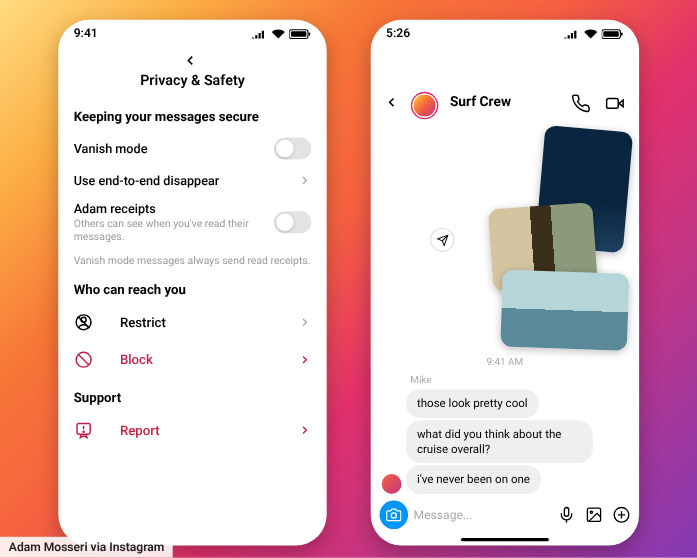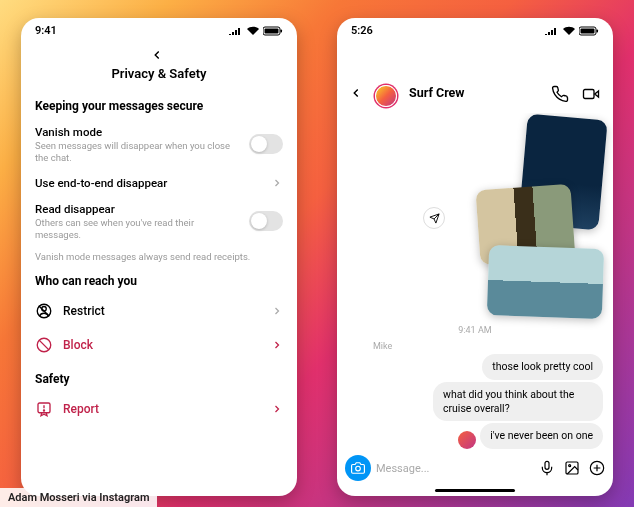--- a/index.html
+++ b/index.html
@@ -1,56 +1,56 @@
 <!DOCTYPE html>
 <html><head>
   <meta charset="utf-8">
   <style>
     * { margin:0; padding:0; box-sizing:border-box; -webkit-font-smoothing:antialiased; }
     body { width:634px; height:507px; background:linear-gradient(135deg,#ffdc80 0%,#fcaf45 15%,#f77737 30%,#f56040 45%,#e1306c 60%,#c13584 75%,#833ab4 100%); font-family:-apple-system,BlinkMacSystemFont,"Segoe UI",Roboto,Helvetica,Arial,sans-serif; position:relative; }
     .phones { display:flex; gap:40px; justify-content:center; padding:18px 0 0 0; }
-    .phone { width:276px; height:478px; background:#fff; border-radius:18px; box-shadow:0 6px 18px rgba(0,0,0,.25); overflow:hidden; position:relative; display:flex; flex-direction:column; }
+    .phone { width:244px; height:478px; background:#fff; border-radius:28px; box-shadow:0 6px 18px rgba(0,0,0,.25); overflow:hidden; position:relative; display:flex; flex-direction:column; }
     .status-bar { display:flex; justify-content:space-between; align-items:center; padding:6px 14px 4px; font-size:11px; font-weight:600; color:#000; }
     .status-icons { display:flex; gap:3px; align-items:center; }
     .status-icons svg { display:block; }
     
     .header { display:flex; align-items:center; padding:6px 10px 8px; position:relative;flex-direction:column; }
     .header .title { flex:1; text-align:center; font-size:13px; font-weight:600; }
     .back { width:18px; }
     .scroll { flex:1; overflow:hidden; padding:0 14px; }
     .sect { font-size:12px; font-weight:700; color:#000; margin:10px 0 6px; }
     .row { display:flex; align-items:center; justify-content:space-between; padding:6px 0; }
     .row .txt { flex:1; padding-right:8px; }
     .row .lbl { font-size:11.5px; color:#000; font-weight:500; }
     .row .sub { font-size:9.5px; color:#9a9a9a; line-height:1.25; margin-top:1px; }
     .toggle { width:34px; height:20px; background:#e3e3e3; border-radius:10px; position:relative; flex-shrink:0; }
     .toggle::after { content:""; position:absolute; width:16px; height:16px; background:#fff; border-radius:50%; top:2px; left:2px; box-shadow:0 1px 3px rgba(0,0,0,.2); }
     .chev { color:#aaa; flex-shrink:0; }
     .note { font-size:9.5px; color:#9a9a9a; padding:4px 0 2px; line-height:1.25; }
-    .iconrow { display:flex; align-items:center; gap:10px; padding:8px 0; }
+    .iconrow { display:flex; align-items:center; gap:24px; padding:8px 0; }
     .iconrow .lbl { flex:1; font-size:12px; font-weight:500; }
     .iconrow.red .lbl { color:#c0224a; }
     .iconrow.red svg { stroke:#c0224a; }
     .iconrow.darkred .lbl { color:#c0224a; }
     .iconrow.darkred svg { stroke:#c0224a; }
     
     .chat-header { display:flex; gap:12px; padding:4px 12px 6px;margin-top:40px; }
     .avatar { width:22px; height:22px; border-radius:50%; background:linear-gradient(135deg,#f9d423,#f56040,#c13584); border:1.5px solid #fff; box-shadow:0 0 0 1.5px #e1306c; }
     .chat-title { flex:1; font-size:12.5px; font-weight:700; }
     .chat-actions { display:flex; gap:12px; }
     .chat-body { flex:1; padding:0 10px; display:flex; flex-direction:column; overflow:hidden; }
     .photo-stack { align-self:flex-end; position:relative; width:150px; height:200px; margin-top:4px; margin-right:0; }
     .photo { position:absolute; border-radius:10px; box-shadow:0 2px 8px rgba(0,0,0,.25); }
     .p1 { width:80px; height:110px; right:0; top:0; background:linear-gradient(180deg,#0a2540 60%,#1e4060 100%); transform:rotate(5deg); }
     .p2 { width:95px; height:75px; right:30px; top:70px; background:linear-gradient(90deg,#d4c5a0 40%,#3a2f1a 40%,#3a2f1a 60%,#8a9a7a 60%); transform:rotate(-4deg); }
     .p3 { width:115px; height:70px; right:0; top:130px; background:linear-gradient(180deg,#b5d5d8 50%,#5a8a9a 50%); transform:rotate(2deg); }
     .sendarrow { position:absolute; left:-30px; top:90px; width:22px; height:22px; background:#fff; border:1px solid #ddd; border-radius:50%; display:flex; align-items:center; justify-content:center; }
     .timestamp { text-align:center; font-size:9px; color:#aaa; margin:10px 0 4px; }
     .sender { font-size:9px; color:#aaa; margin:2px 0 2px 26px; }
-    .msg-in { display:flex; align-items:flex-end; gap:4px; margin:1px 0;justify-content:flex-end; }
+    .msg-in { display:flex; align-items:flex-end; gap:4px; margin:1px 0; }
     .msg-in .av { width:18px; height:18px; border-radius:50%; background:linear-gradient(135deg,#f56040,#c13584); opacity:0; }
     .msg-in.last .av { opacity:1; }
     .bubble { background:#efefef; padding:6px 10px; border-radius:14px; font-size:10.5px; max-width:170px; line-height:1.3; }
     .composer { display:flex; align-items:center; gap:5px; padding:5px 8px 6px;justify-content:center; }
     .cam { width:26px; height:26px; border-radius:50%; background:#0095f6; display:flex; align-items:center; justify-content:center; flex-shrink:0; }
     .input { flex:1; font-size:11px; color:#aaa; }
     .comp-icons { display:flex; gap:9px; align-items:center; }
     .comp-icons svg { display:block; }
     .credit { position:absolute; bottom:0; left:0; background:rgba(255,255,255,.88); padding:3px 8px; font-size:11px; font-weight:600; color:#222; }
     .home-ind { width:80px; height:3px; background:#000; border-radius:2px; margin:2px auto 4px; }
@@ -85,36 +85,35 @@
       </div>
       <div class="title">Privacy &amp; Safety</div>
       <div style="width:18px"></div>
     </div>
     <div class="scroll">
 
       <div class="sect">Keeping your messages secure</div>
       <div class="row">
         <div class="txt">
           <div class="lbl">Vanish mode</div>
-          <div class="sub">Seen messages will disappear when you close the chat.</div>
         </div>
         <div class="toggle"></div>
       </div>
       <div class="row">
         <div class="txt">
             <div class="lbl">Use end-to-end disappear</div>
           </div>
         <svg class="chev" width="12" height="12" viewBox="0 0 24 24" fill="none" stroke="currentColor" stroke-width="2.5">
             <polyline points="9 18 15 12 9 6"></polyline>
           </svg>
       </div>
 
       <div class="row">
         <div class="txt">
-          <div class="lbl">Read disappear</div>
+          <div class="lbl">Adam receipts</div>
           <div class="sub">Others can see when you've read their messages.</div>
         </div>
         <div class="toggle"></div>
       </div>
       <div class="note">Vanish mode messages always send read receipts.</div>
 
       <div class="sect">Who can reach you</div>
       <div class="iconrow">
         <svg width="18" height="18" viewBox="0 0 24 24" fill="none" stroke="#000" stroke-width="1.8">
             <circle cx="12" cy="12" r="9"></circle>
@@ -131,21 +130,21 @@
         <svg width="18" height="18" viewBox="0 0 24 24" fill="none" stroke="#c0224a" stroke-width="1.8">
             <circle cx="12" cy="12" r="9"></circle>
             <line x1="5.5" y1="5.5" x2="18.5" y2="18.5"></line>
           </svg>
         <div class="lbl">Block</div>
         <svg class="chev" width="12" height="12" viewBox="0 0 24 24" fill="none" stroke="#aaa" stroke-width="2.5">
             <polyline points="9 18 15 12 9 6"></polyline>
           </svg>
       </div>
 
-      <div class="sect">Safety</div>
+      <div class="sect">Support</div>
       <div class="iconrow darkred">
         <svg width="18" height="18" viewBox="0 0 24 24" fill="none" stroke="#c0224a" stroke-width="1.8">
             <rect x="4" y="4" width="16" height="13" rx="2"></rect>
             <path d="M9 17l-1 4 4-2 4 2-1-4"></path>
             <line x1="12" y1="7" x2="12" y2="11"></line>
             <circle cx="12" cy="14" r=".7" fill="#c0224a"></circle>
           </svg>
         <div class="lbl">Report</div>
         <svg class="chev" width="12" height="12" viewBox="0 0 24 24" fill="none" stroke="#aaa" stroke-width="2.5">
             <polyline points="9 18 15 12 9 6"></polyline>

